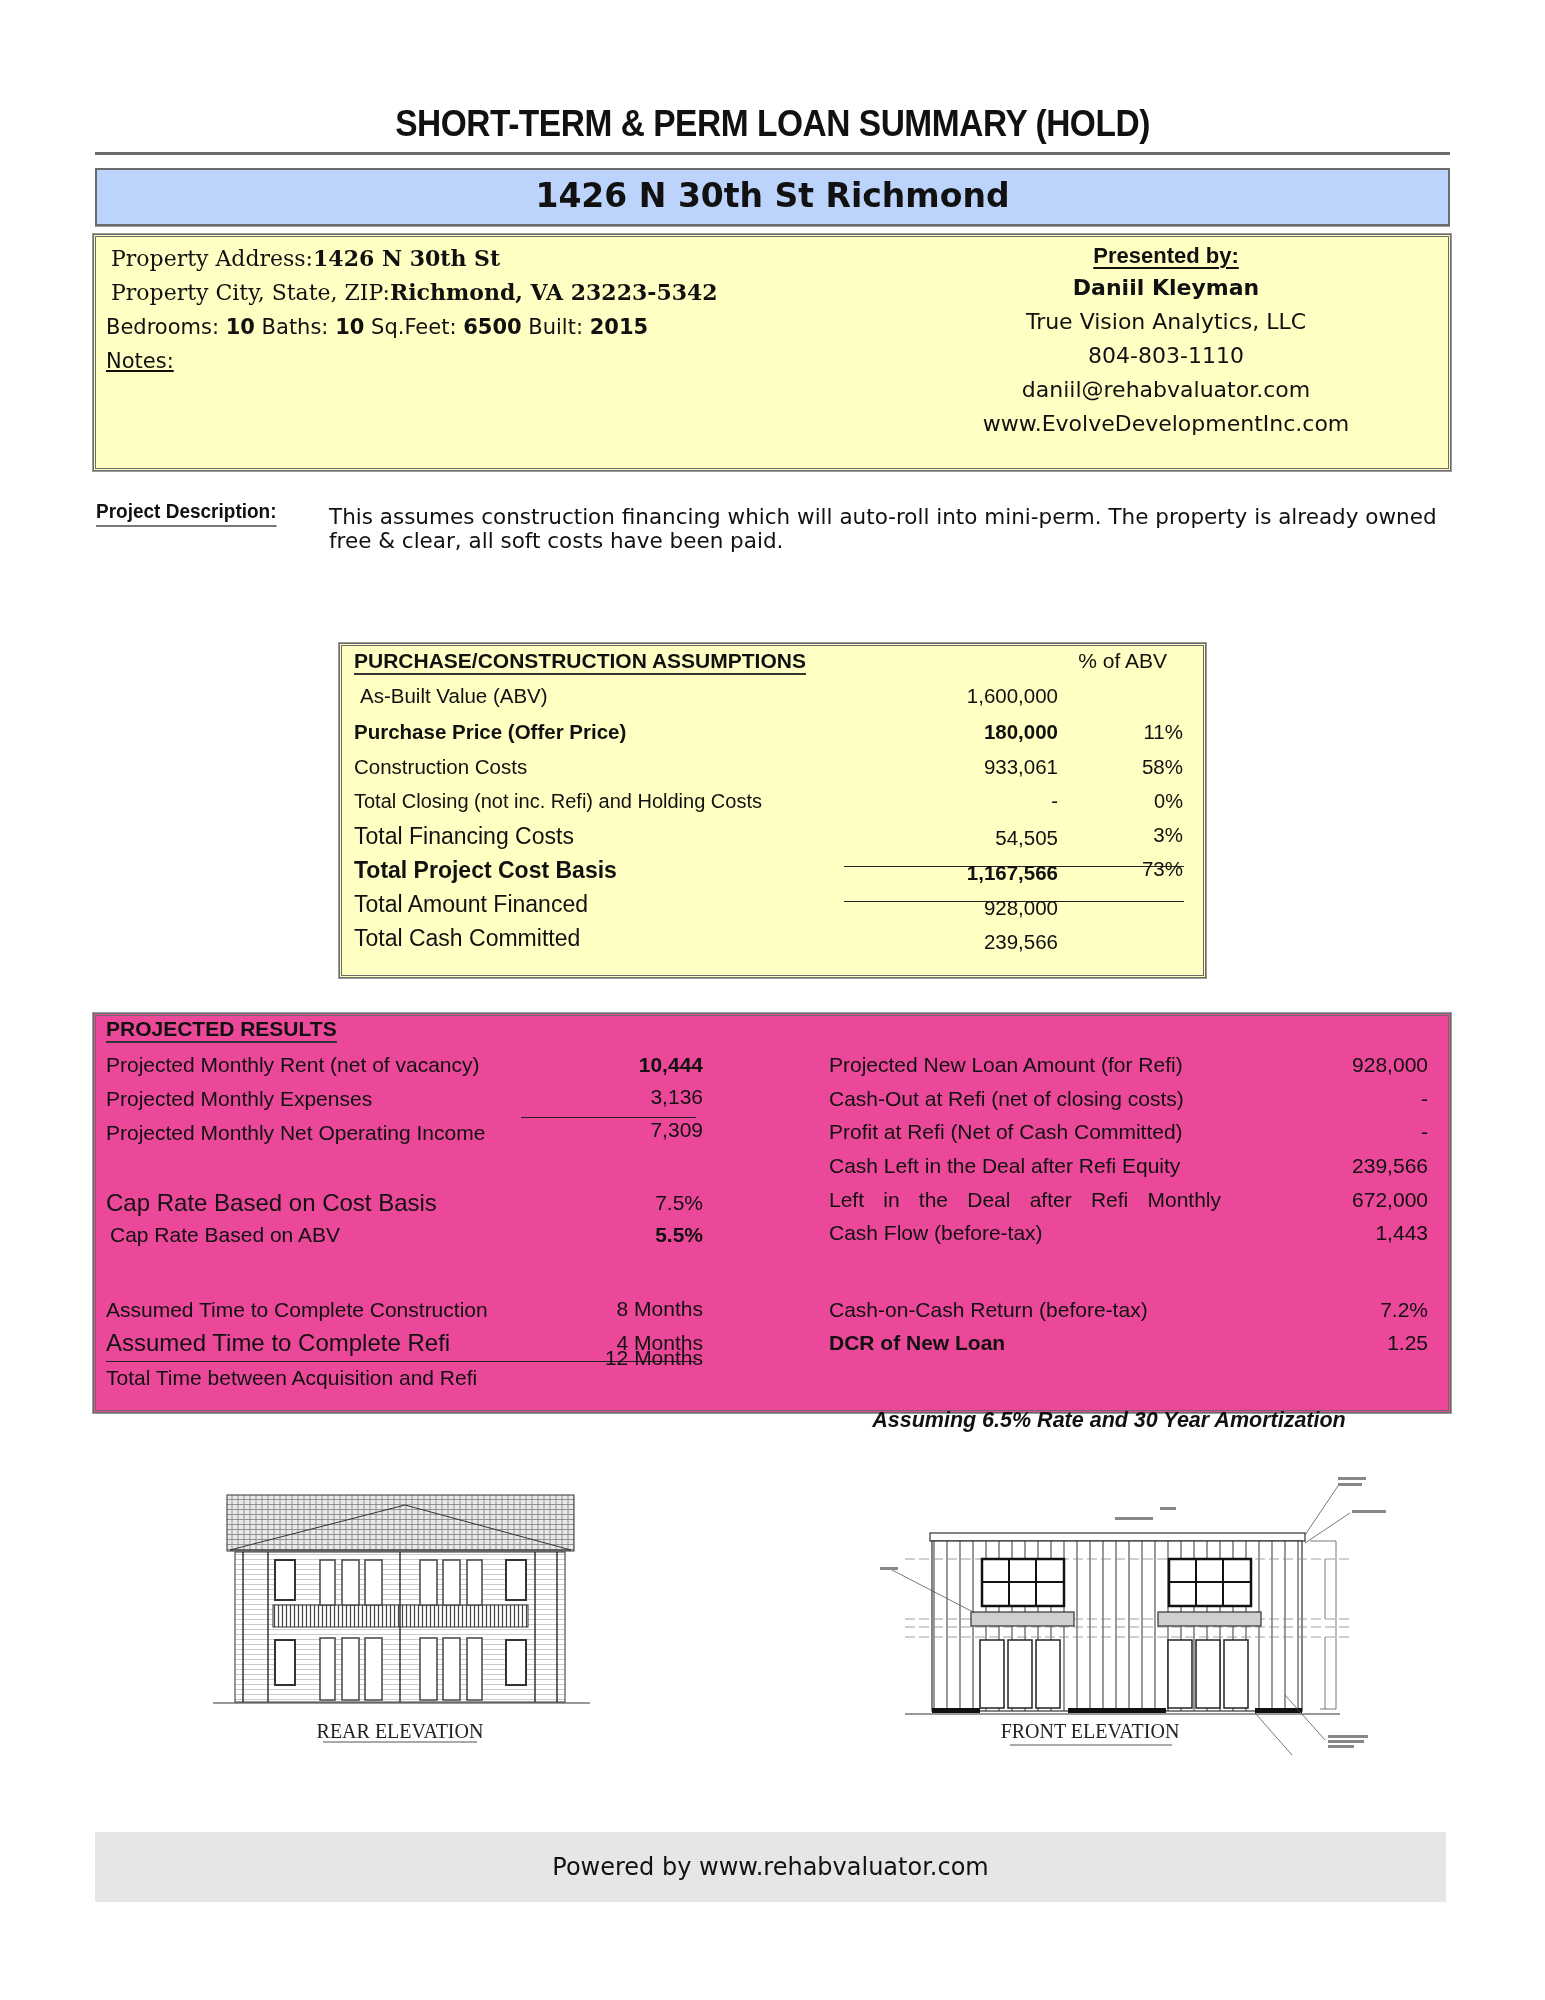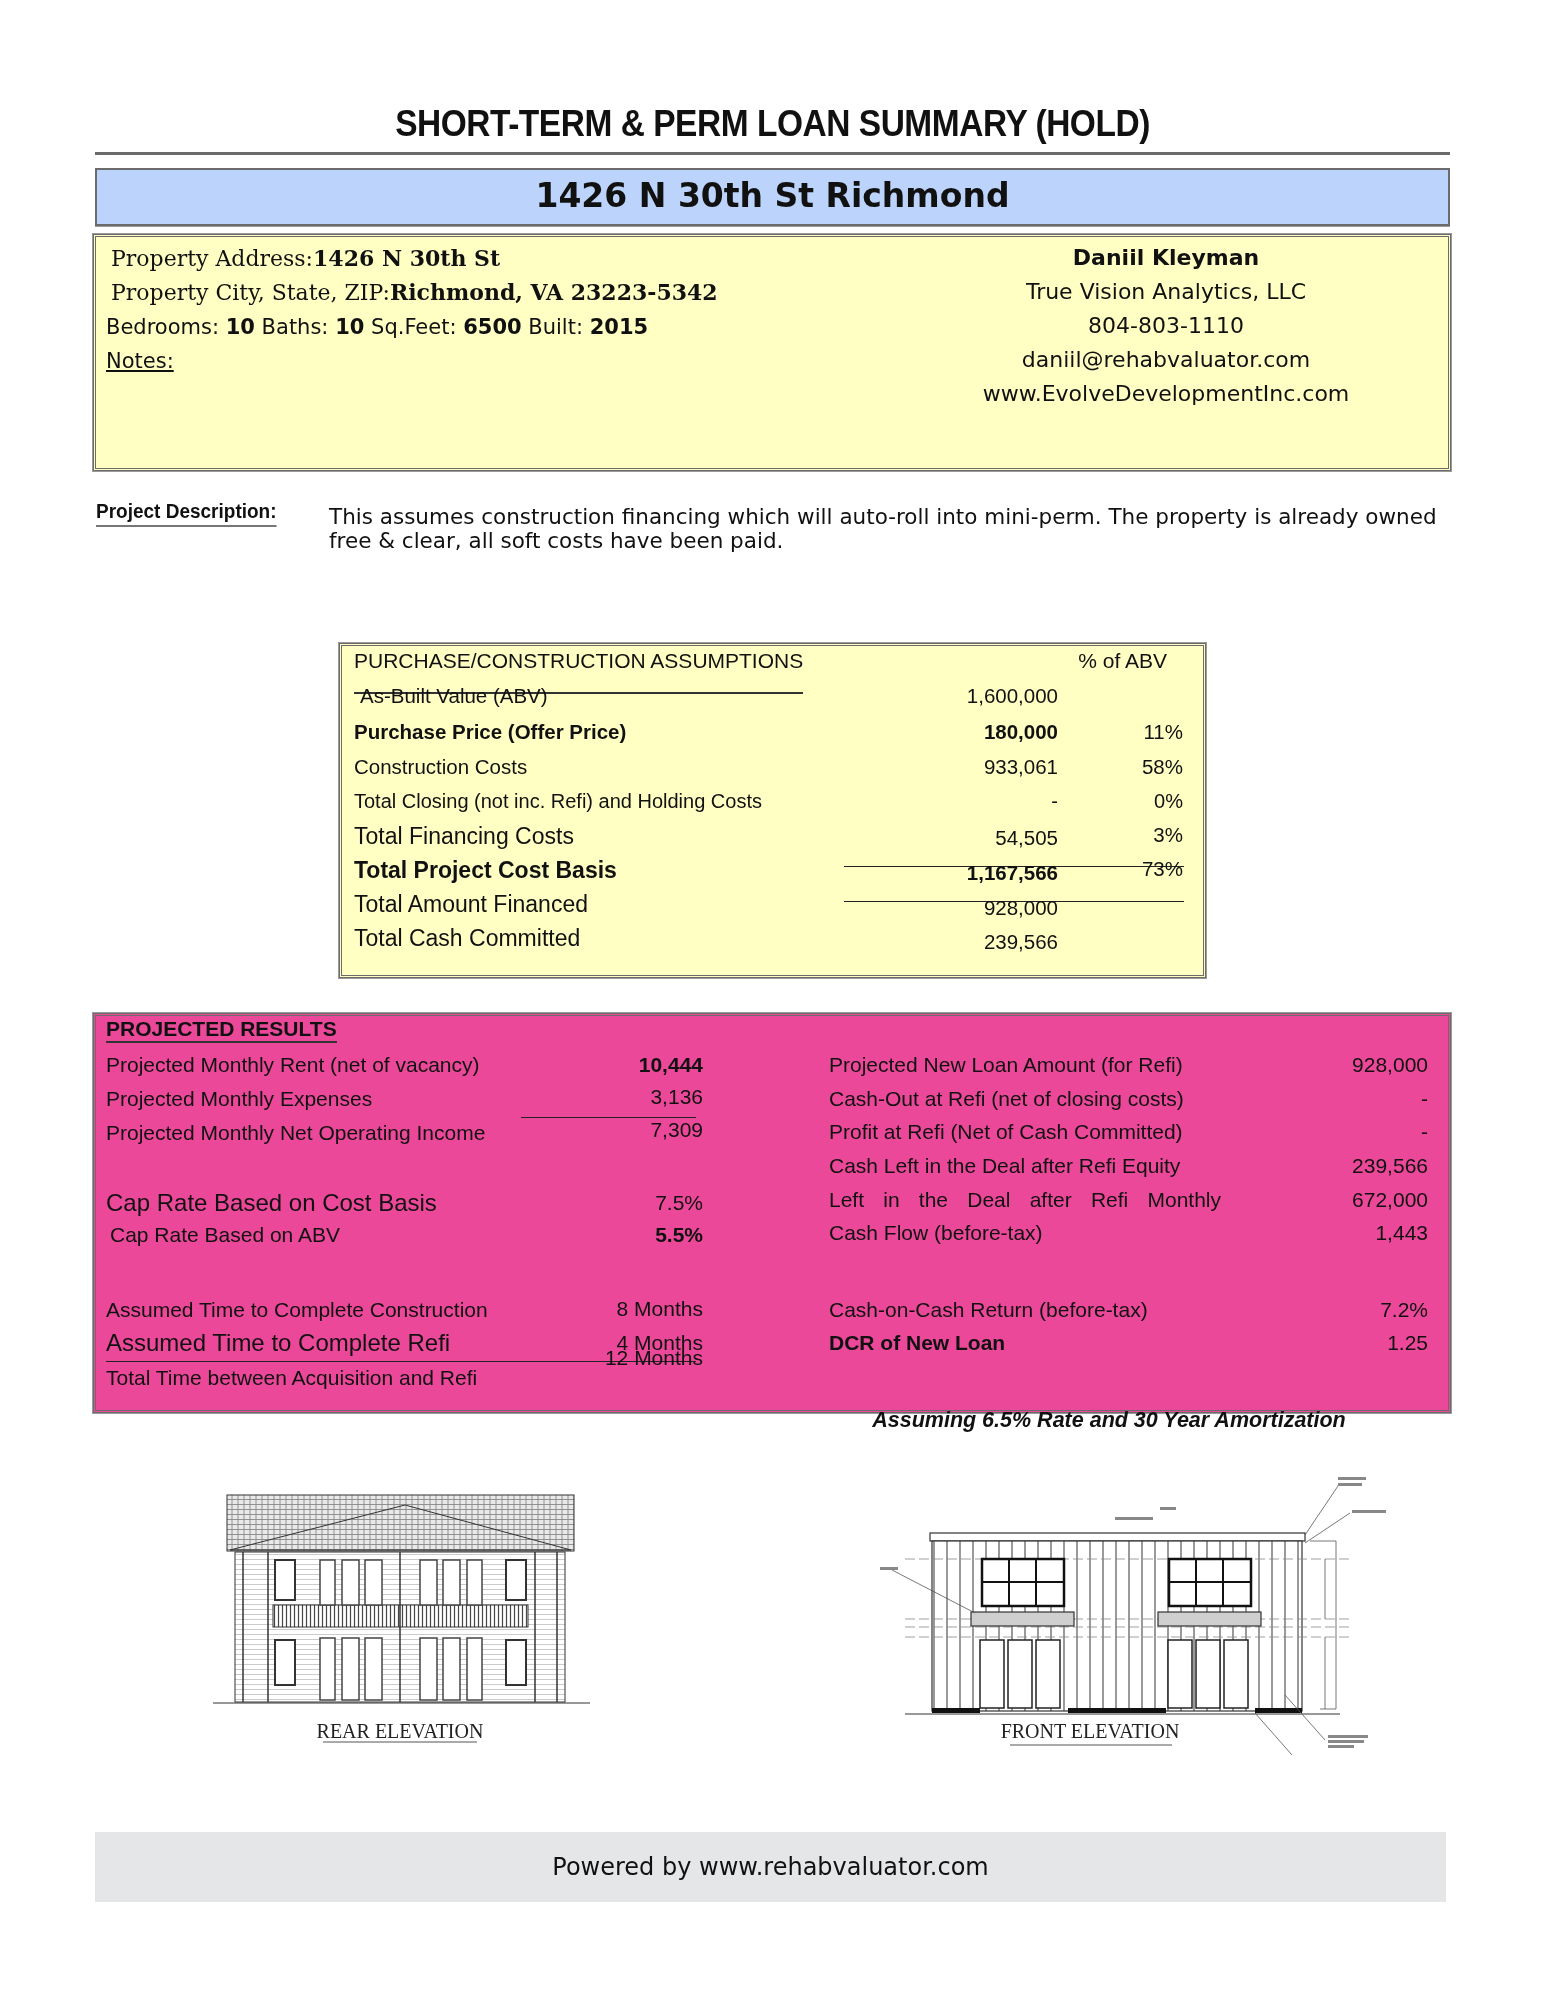--- a/index.html
+++ b/index.html
@@ -29,21 +29,21 @@
   
   #desc-label { left: 96px; top: 500px; font-size: 20px; font-weight: bold; border-bottom: 2px solid #777; padding-bottom: 2px; transform: scaleX(0.95); transform-origin: left; }
   #desc-text { left: 329px; top: 505px; width: 1110px; font-size: 21.5px; line-height: 24px; }
 
   
   #assumptions-box { left: 339px; top: 643px; width: 861px; height: 329px; background: #ffffc4; border: 3px double #6b6b6b; outline: 1px solid #9a9a9a; }
   .a-row { position: absolute; left: 12px; right: 10px; height: 30px; }
   .a-label { position: absolute; left: 0; white-space: nowrap; }
   .a-val { position: absolute; right: 135px; text-align: right; white-space: nowrap; }
   .a-pct { position: absolute; right: 10px; text-align: right; white-space: nowrap; }
-  #assump-heading { position: absolute; left: 12px; top: 3px; font-size: 21px; font-weight: normal; border-bottom: 2px solid #333; padding-bottom: 19px; }
+  #assump-heading { position: absolute; left: 12px; top: 3px; font-size: 21px; font-weight: bold; border-bottom: 2px solid #333; padding-bottom: 0; }
   #assump-pct-header { position: absolute; right: 36px; top: 3px; font-size: 21px; }
   .rule-a { position: absolute; left: 502px; width: 340px; border-top: 1.5px solid #222; height: 0; }
 
   
   #results-box { left: 93px; top: 1013px; width: 1352px; height: 394px; background: #ec4899; border: 3px double #6b6b6b; outline: 1px solid #9a9a9a; }
   #results-heading { position: absolute; left: 10px; top: 1px; font-size: 21px; font-weight: bold; border-bottom: 2px solid #333; }
   .r-label { position: absolute; white-space: nowrap; font-size: 21px; }
   .r-val { position: absolute; white-space: nowrap; font-size: 21px; text-align: right; }
   .r-left-val { right: 745px; }
   .r-right-label { left: 733px; }
@@ -82,20 +82,21 @@
     <span>Bedrooms:</span> <b>10</b>
     <span>Baths:</span> <b>10</b>
     <span>Sq.Feet:</span> <b>6500</b>
     <span>Built:</span> <b>2015</b>
   </div>
   <div class="prop-line dsans" style="left:10px; top:112px; font-size:21px;">
     <span id="notes-label">Notes:</span>
   </div>
 
   <div id="presenter" class="dsans">
+    <div id="presented-by">Presented by:</div>
     <div style="font-weight:bold;">Daniil Kleyman</div>
     <div>True Vision Analytics, LLC</div>
     <div>804-803-1110</div>
     <div>daniil@rehabvaluator.com</div>
     <div>www.EvolveDevelopmentInc.com</div>
   </div>
 </div>
 
 <div id="desc-label" class="abs sans">Project Description:</div>
 <div id="desc-text" class="abs dsans">This assumes construction financing which will auto-roll into mini-perm. The property is already owned free &amp; clear, all soft costs have been paid.</div>

